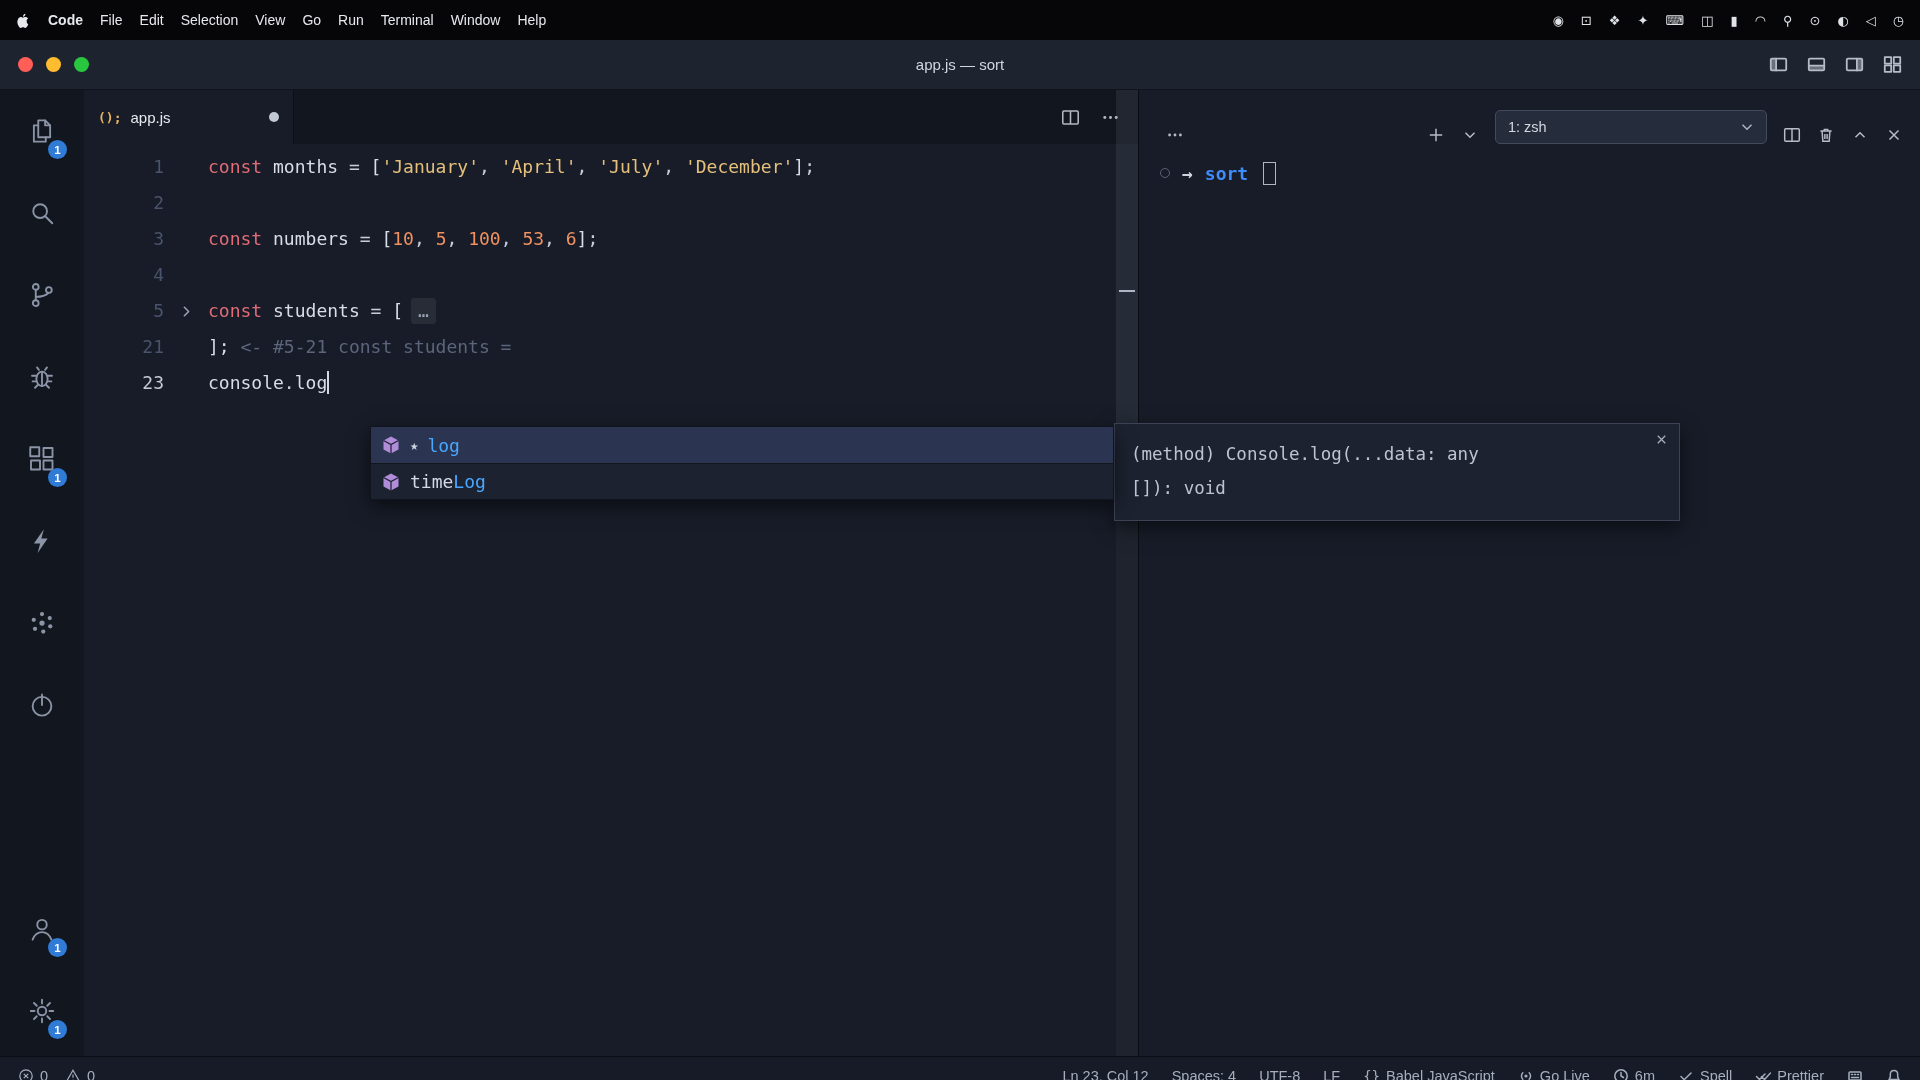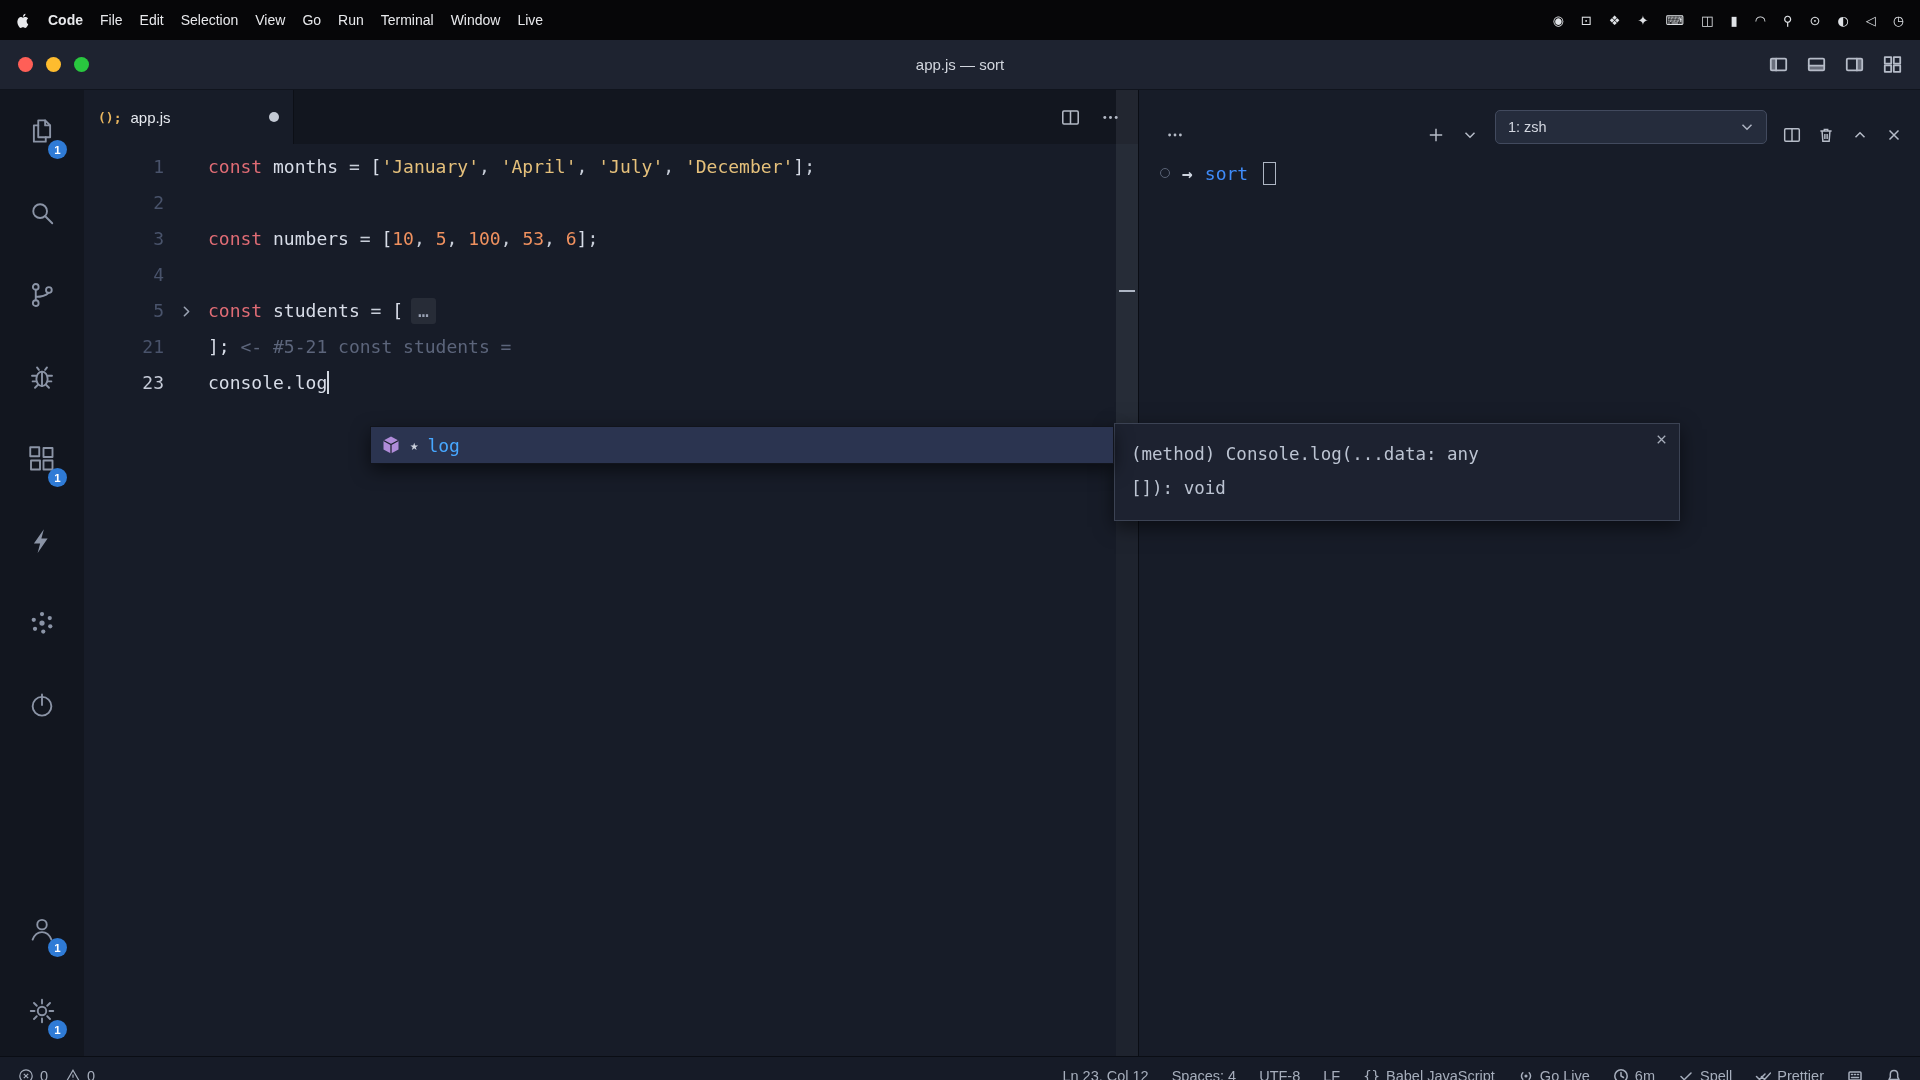--- a/index.html
+++ b/index.html
@@ -68,21 +68,21 @@
   .terminal{width:781px;flex:none;display:flex;flex-direction:column;background:#171c28}
   .term-header{height:54px;display:flex;align-items:flex-end;padding:0 17px 0 27px;gap:16px;color:#b6bcc8;flex:none}
   .term-header svg{width:18px;height:18px;display:block}
   .term-spacer{flex:1}
   .term-select{width:272px;height:34px;background:#252c3c;border:1px solid #424a5e;border-radius:5px;display:flex;align-items:center;padding:0 10px 0 12px;font-size:14.5px;color:#d3d7e0}
   .term-select .ts-chev{margin-left:auto;color:#aeb4c2}
   .term-body{flex:1;padding:11px 0 0 21px;font-family:"DejaVu Sans Mono",monospace;font-size:18px}
   .prompt-line{display:flex;align-items:center;height:36px;gap:12px}
   .p-circle{width:10px;height:10px;border:1.5px solid #596275;border-radius:50%;flex:none}
   .p-arrow{color:#ced4df;font-weight:700}
-  .p-cmd{color:#3f8cfa;font-weight:400}
+  .p-cmd{color:#3f8cfa;font-weight:700}
   .p-cursor{width:13px;height:23px;border:1.5px solid #aeb6c4;margin-left:3px}
 
   
   .statusbar{height:39px;border-top:1px solid #0a0d14;background:#161b27;display:flex;align-items:center;padding:0 18px;font-size:14.5px;color:#a6aebc}
   .sb-left{display:flex;gap:17px;align-items:center}
   .sb-item{display:flex;align-items:center;gap:6px;white-space:nowrap}
   .sb-item svg{width:16px;height:16px;display:block}
   .sb-right{margin-left:auto;display:flex;gap:23px;align-items:center}
   .sb-braces{font-family:"DejaVu Sans Mono",monospace;font-size:14px}
 
@@ -114,21 +114,21 @@
   <span class="app-menu">Code</span>
   <span id="menus">
       <span class="menu-item">File</span>
       <span class="menu-item">Edit</span>
       <span class="menu-item">Selection</span>
       <span class="menu-item">View</span>
       <span class="menu-item">Go</span>
       <span class="menu-item">Run</span>
       <span class="menu-item">Terminal</span>
       <span class="menu-item">Window</span>
-      <span class="menu-item">Live</span>
+      <span class="menu-item">Help</span>
     </span>
   <span id="mb-icons">
       <span class="mb-ic">◉</span>
       <span class="mb-ic">⊡</span>
       <span class="mb-ic">❖</span>
       <span class="mb-ic">✦</span>
       <span class="mb-ic">⌨</span>
       <span class="mb-ic">◫</span>
       <span class="mb-ic">▮</span>
       <span class="mb-ic">◠</span>
@@ -491,20 +491,29 @@
     <div class="sg-row selected">
       <span class="sg-icon">
         <svg viewBox="0 0 16 16" fill="none" stroke="none">
           <path fill="#b08cd9" d="M8 1.2l6 3.2v7.2l-6 3.2-6-3.2V4.4z"></path>
           <path stroke="#1d2230" stroke-width="1" d="M2 4.4L8 7.6l6-3.2M8 7.6V15"></path>
         </svg>
       </span>
       <span class="sg-star">★</span>
       <span><span class="sg-match">log</span></span>
     </div>
+    <div class="sg-row">
+      <span class="sg-icon">
+        <svg viewBox="0 0 16 16" fill="none" stroke="none">
+          <path fill="#b08cd9" d="M8 1.2l6 3.2v7.2l-6 3.2-6-3.2V4.4z"></path>
+          <path stroke="#1d2230" stroke-width="1" d="M2 4.4L8 7.6l6-3.2M8 7.6V15"></path>
+        </svg>
+      </span>
+      <span><span class="sg-text">time</span><span class="sg-match">Log</span></span>
+    </div>
   </div>
 
 <div class="docpopup">
   <div>(method) Console.log(...data: any</div>
   <div>[]): void</div>
   <span class="doc-close">
       <svg viewBox="0 0 16 16" fill="none" stroke="currentColor" stroke-width="1.4">
         <path d="M4 4l8 8M12 4l-8 8"></path>
       </svg>
     </span>

